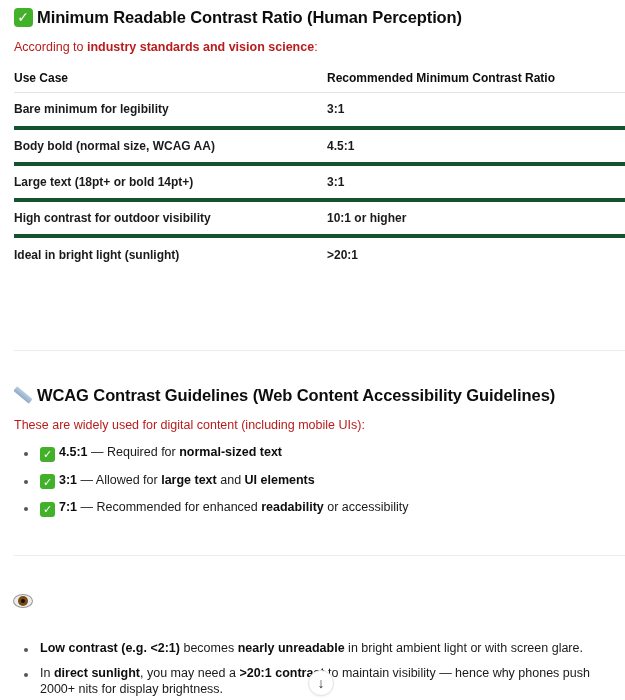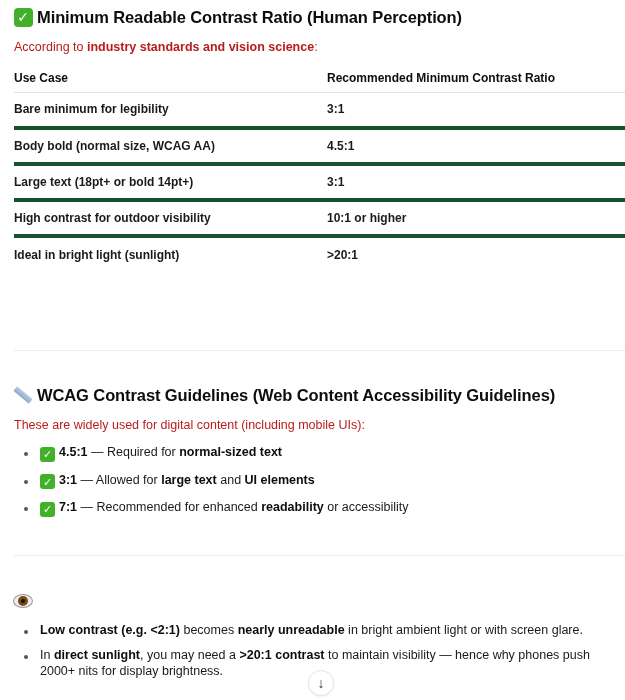--- a/index.html
+++ b/index.html
@@ -148,21 +148,21 @@
   <h2 style="top:590px;">
     <span class="emoji">
         <span class="eye">
           <span class="iris">
             <span class="pupil"></span>
           </span>
         </span>
       </span>
   </h2>
 
-  <ul style="top:622px; width:611px;">
+  <ul style="top:640px; width:611px;">
     <li style="margin-bottom:9px;">
       <span class="bullet"></span>
       <b>Low contrast (e.g. &lt;2:1)</b><span> becomes </span><b>nearly unreadable</b><span> in bright ambient light or with screen glare.</span>
     </li>
     <li>
       <span class="bullet"></span>
       <span>In </span><b>direct sunlight</b><span>, you may need a </span><b>&gt;20:1 contrast</b><span> to maintain visibility — hence why phones push 2000+ nits for display brightness.</span>
     </li>
   </ul>
 

